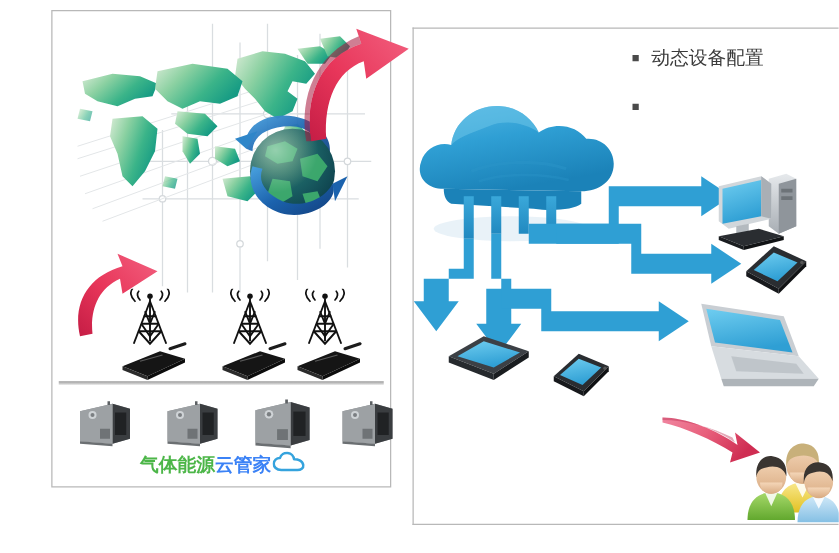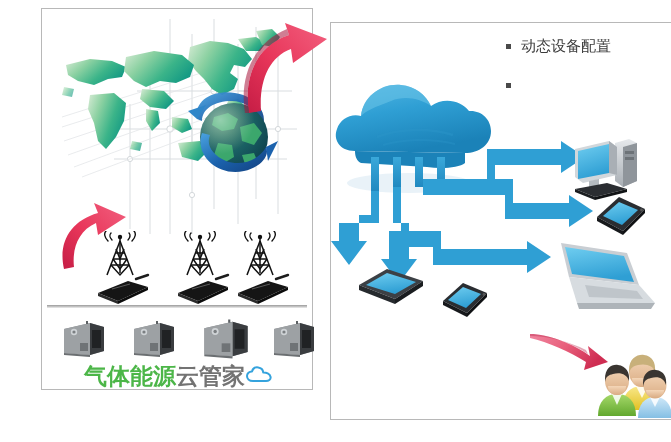--- a/index.html
+++ b/index.html
@@ -62,27 +62,27 @@
   #brand-logo {
     position: absolute;
     left: 0;
     top: 352px;
     width: 272px;
     text-align: center;
     white-space: nowrap;
   }
   #brand-logo .cn {
     font-family: "DejaVu Sans", "Liberation Sans", sans-serif;
-    font-size: 23px;
+    font-size: 15px;
     font-weight: bold;
     letter-spacing: 0px;
     vertical-align: middle;
   }
   #brand-logo .green { color: #4cb648; }
-  #brand-logo .blue  { color: #737373; text-align: center; }
+  #brand-logo .blue  { color: #3b82f6; text-align: center; }
   #brand-logo .cloud-mark { display: inline-block; vertical-align: middle; margin-left: 1px; }
 
   
   #bullet-list {
     position: absolute;
     left: 175px;
     top: 7px;
     width: 165px;
   }
   .bullet-row {

